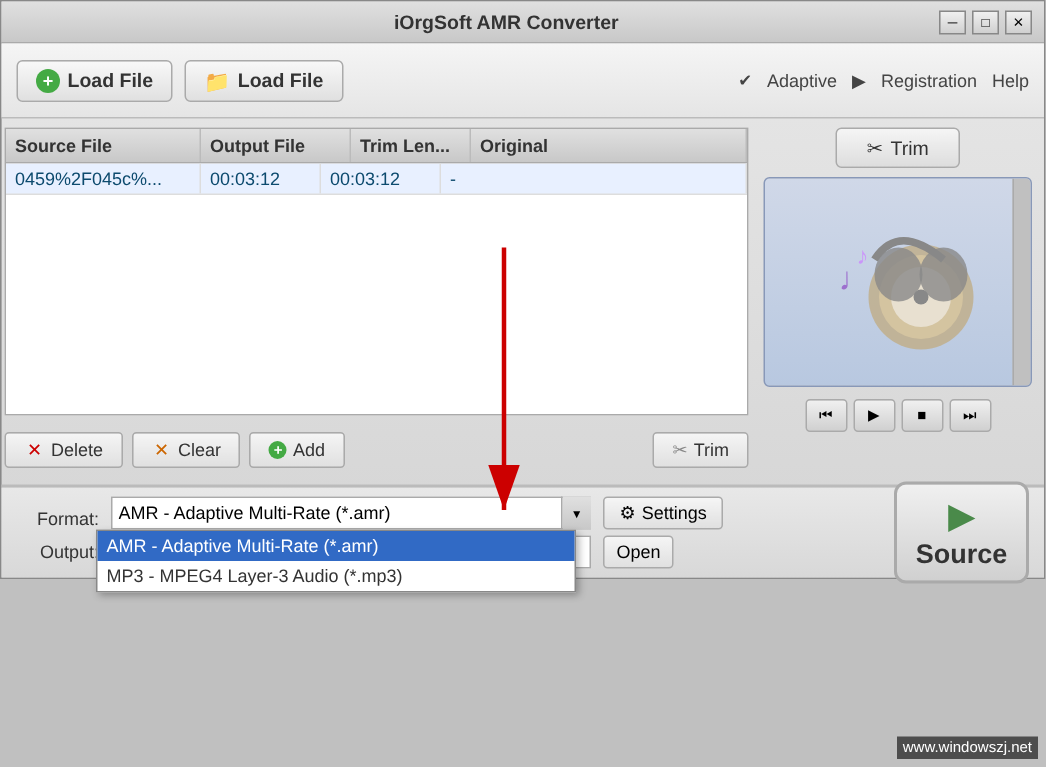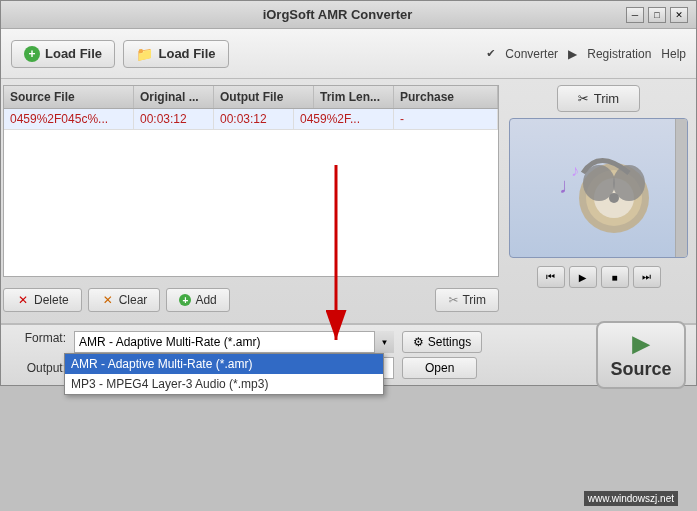--- a/index.html
+++ b/index.html
@@ -145,21 +145,21 @@
 
     .table-row {
       display: flex;
       background: #e8f0ff;
       border-bottom: 1px solid #ddd;
     }
 
     .table-cell {
       padding: 3px 6px;
       font-size: 12px;
-      color: #b91c1c;
+      color: #0c4a6e;
       border-right: 1px solid #ddd;
       white-space: nowrap;
       overflow: hidden;
       text-overflow: ellipsis;
     }
 
     .action-bar {
       display: flex;
       gap: 6px;
       align-items: center;
@@ -271,21 +271,21 @@
 
     .bottom-panel {
       background: linear-gradient(to bottom, #e8e8e8, #d8d8d8);
       border-top: 2px solid #bbb;
       padding: 6px 10px;
       position: relative;
     }
 
     .format-row {
       display: flex;
-      align-items: flex-start;
+      align-items: flex-end;
       gap: 8px;
       margin-bottom: 4px;
     }
 
     .label {
       font-size: 12px;
       color: #333;
       width: 55px;
       text-align: right;
     }
@@ -348,21 +348,21 @@
       flex: 1;
       max-width: 320px;
       height: 22px;
       border: 1px solid #aaa;
       background: white;
       font-size: 12px;
       padding: 0 4px;
     }
 
     .open-btn {
-      padding: 3px 22px;
+      padding: 3px 8px;
       background: linear-gradient(to bottom, #f5f5f5, #e0e0e0);
       border: 1px solid #aaa;
       border-radius: 3px;
       cursor: pointer;
       font-size: 12px;
     }
 
     .start-btn {
       position: absolute;
       right: 10px;
@@ -403,21 +403,21 @@
     }
 
     .dropdown-item.selected {
       background: #316ac5;
       color: white;
     }
 
     .watermark {
       position: absolute;
       bottom: 5px;
-      right: 19px;
+      right: 5px;
       background: rgba(0,0,0,0.6);
       color: white;
       font-size: 10px;
       padding: 2px 4px;
       z-index: 200;
     }
 
     .plus-circle {
       width: 16px;
       height: 16px;
@@ -460,45 +460,43 @@
     <button class="toolbar-btn">
       <span class="plus-circle">+</span>
       <span>Load File</span>
     </button>
     <button class="toolbar-btn">
       <span class="folder-icon">📁</span>
       <span>Load File</span>
     </button>
     <div class="toolbar-right">
       <span style="font-size:11px;">✔</span>
-      <a>Converter</a>
+      <a>Adaptive</a>
       <span>▶</span>
       <a>Registration</a>
       <a>Help</a>
     </div>
   </div>
 
   <div class="main-content">
 
     <div class="left-panel">
 
       <div class="file-table">
         <div class="table-header">
           <div class="table-header-cell col-source">Source File</div>
-          <div class="table-header-cell col-original">Original ...</div>
           <div class="table-header-cell col-output">Output File</div>
           <div class="table-header-cell col-trim">Trim Len...</div>
-          <div class="table-header-cell col-progress">Purchase</div>
+          <div class="table-header-cell col-progress">Original</div>
         </div>
         <div class="table-body">
           <div class="table-row">
             <div class="table-cell col-source">0459%2F045c%...</div>
             <div class="table-cell col-original">00:03:12</div>
             <div class="table-cell col-trim">00:03:12</div>
-            <div class="table-cell col-output">0459%2F...</div>
             <div class="table-cell col-progress">-</div>
           </div>
         </div>
       </div>
 
       <div class="action-bar">
         <button class="action-btn">
           <span class="action-btn-icon delete-icon">✕</span>
           <span>Delete</span>
         </button>

